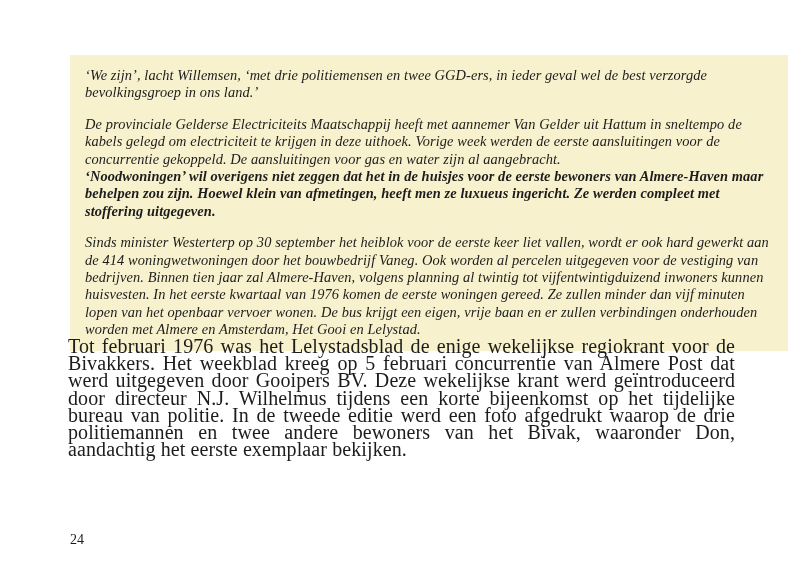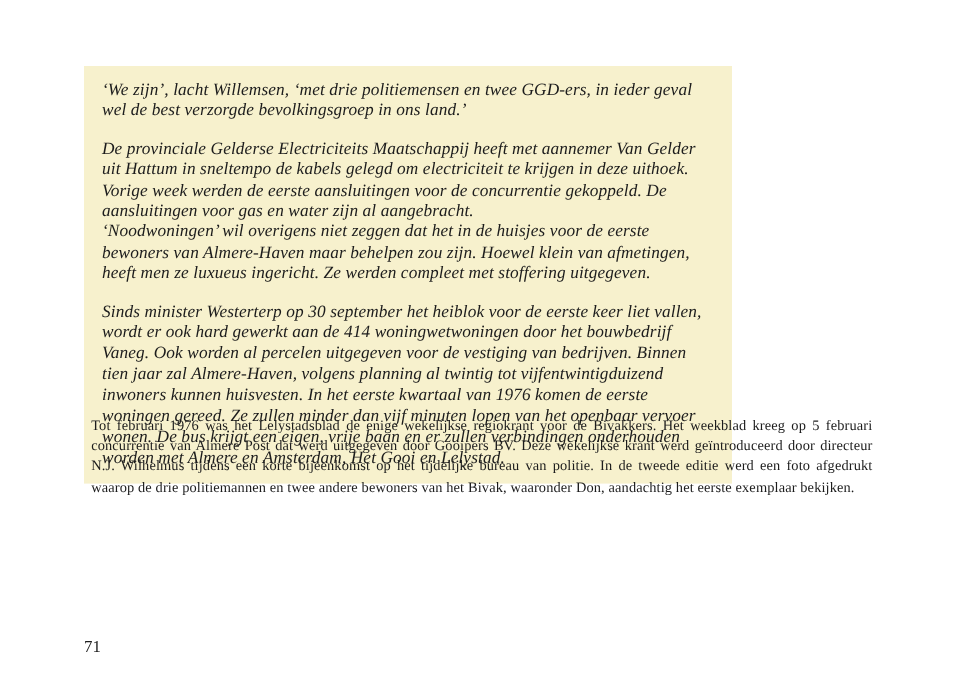--- a/index.html
+++ b/index.html
@@ -17,49 +17,49 @@
   }
   .page {
     position: absolute;
     inset: 0;
     background: #ffffff;
   }
   .quote-box {
     position: absolute;
     left: 70px;
     top: 55px;
-    width: 540px;
+    width: 718px;
     min-height: 278px;
     box-sizing: border-box;
     background: #f7f1cd;
     padding: 12px 14px 12px 15px;
   }
   .quote-box p {
     margin: 0;
     font-size: 14.4px;
     line-height: 17.4px;
     font-style: italic;
     text-align: left;
     letter-spacing: 0.1px;
   }
   .quote-box p.gap-after {
     margin-bottom: 14px;
   }
   .quote-box p.bold {
-    font-weight: normal;
+    font-weight: bold;
   }
   .body-text {
     position: absolute;
     left: 68px;
     top: 338px;
     width: 667px;
   }
   .body-text p {
-    margin: 8px;
-    font-size: 12px;
+    margin: 0;
+    font-size: 20px;
     line-height: 17.2px;
     text-align: justify;
     letter-spacing: 0.1px;
   }
   .page-number {
     position: absolute;
     left: 70px;
     top: 531px;
     font-size: 14px;
     line-height: 18px;
@@ -74,15 +74,15 @@
     <p class="gap-after">‘We zijn’, lacht Willemsen, ‘met drie politiemensen en twee GGD-ers, in ieder geval wel de best verzorgde bevolkingsgroep in ons land.’</p>
     <p>De provinciale Gelderse Electriciteits Maatschappij heeft met aannemer Van Gelder uit Hattum in sneltempo de kabels gelegd om electriciteit te krijgen in deze uithoek. Vorige week werden de eerste aansluitingen voor de concurrentie gekoppeld. De aansluitingen voor gas en water zijn al aangebracht.</p>
     <p class="bold gap-after">‘Noodwoningen’ wil overigens niet zeggen dat het in de huisjes voor de eerste bewoners van Almere-Haven maar behelpen zou zijn. Hoewel klein van afmetingen, heeft men ze luxueus ingericht. Ze werden compleet met stoffering uitgegeven.</p>
     <p>Sinds minister Westerterp op 30 september het heiblok voor de eerste keer liet vallen, wordt er ook hard gewerkt aan de 414 woningwetwoningen door het bouwbedrijf Vaneg. Ook worden al percelen uitgegeven voor de vestiging van bedrijven. Binnen tien jaar zal Almere-Haven, volgens planning al twintig tot vijfentwintigduizend inwoners kunnen huisvesten. In het eerste kwartaal van 1976 komen de eerste woningen gereed. Ze zullen minder dan vijf minuten lopen van het openbaar vervoer wonen. De bus krijgt een eigen, vrije baan en er zullen verbindingen onderhouden worden met Almere en Amsterdam, Het Gooi en Lelystad.</p>
   </div>
 
   <div class="body-text">
     <p>Tot februari 1976 was het Lelystadsblad de enige wekelijkse regiokrant voor de Bivakkers. Het weekblad kreeg op 5 februari concurrentie van Almere Post dat werd uitgegeven door Gooipers BV. Deze wekelijkse krant werd geïntroduceerd door directeur N.J. Wilhelmus tijdens een korte bijeenkomst op het tijdelijke bureau van politie. In de tweede editie werd een foto afgedrukt waarop de drie politiemannen en twee andere bewoners van het Bivak, waaronder Don, aandachtig het eerste exemplaar bekijken.</p>
   </div>
 
-  <div class="page-number">71</div>
+  <div class="page-number">24</div>
 
 </div>
 
 </body></html>

